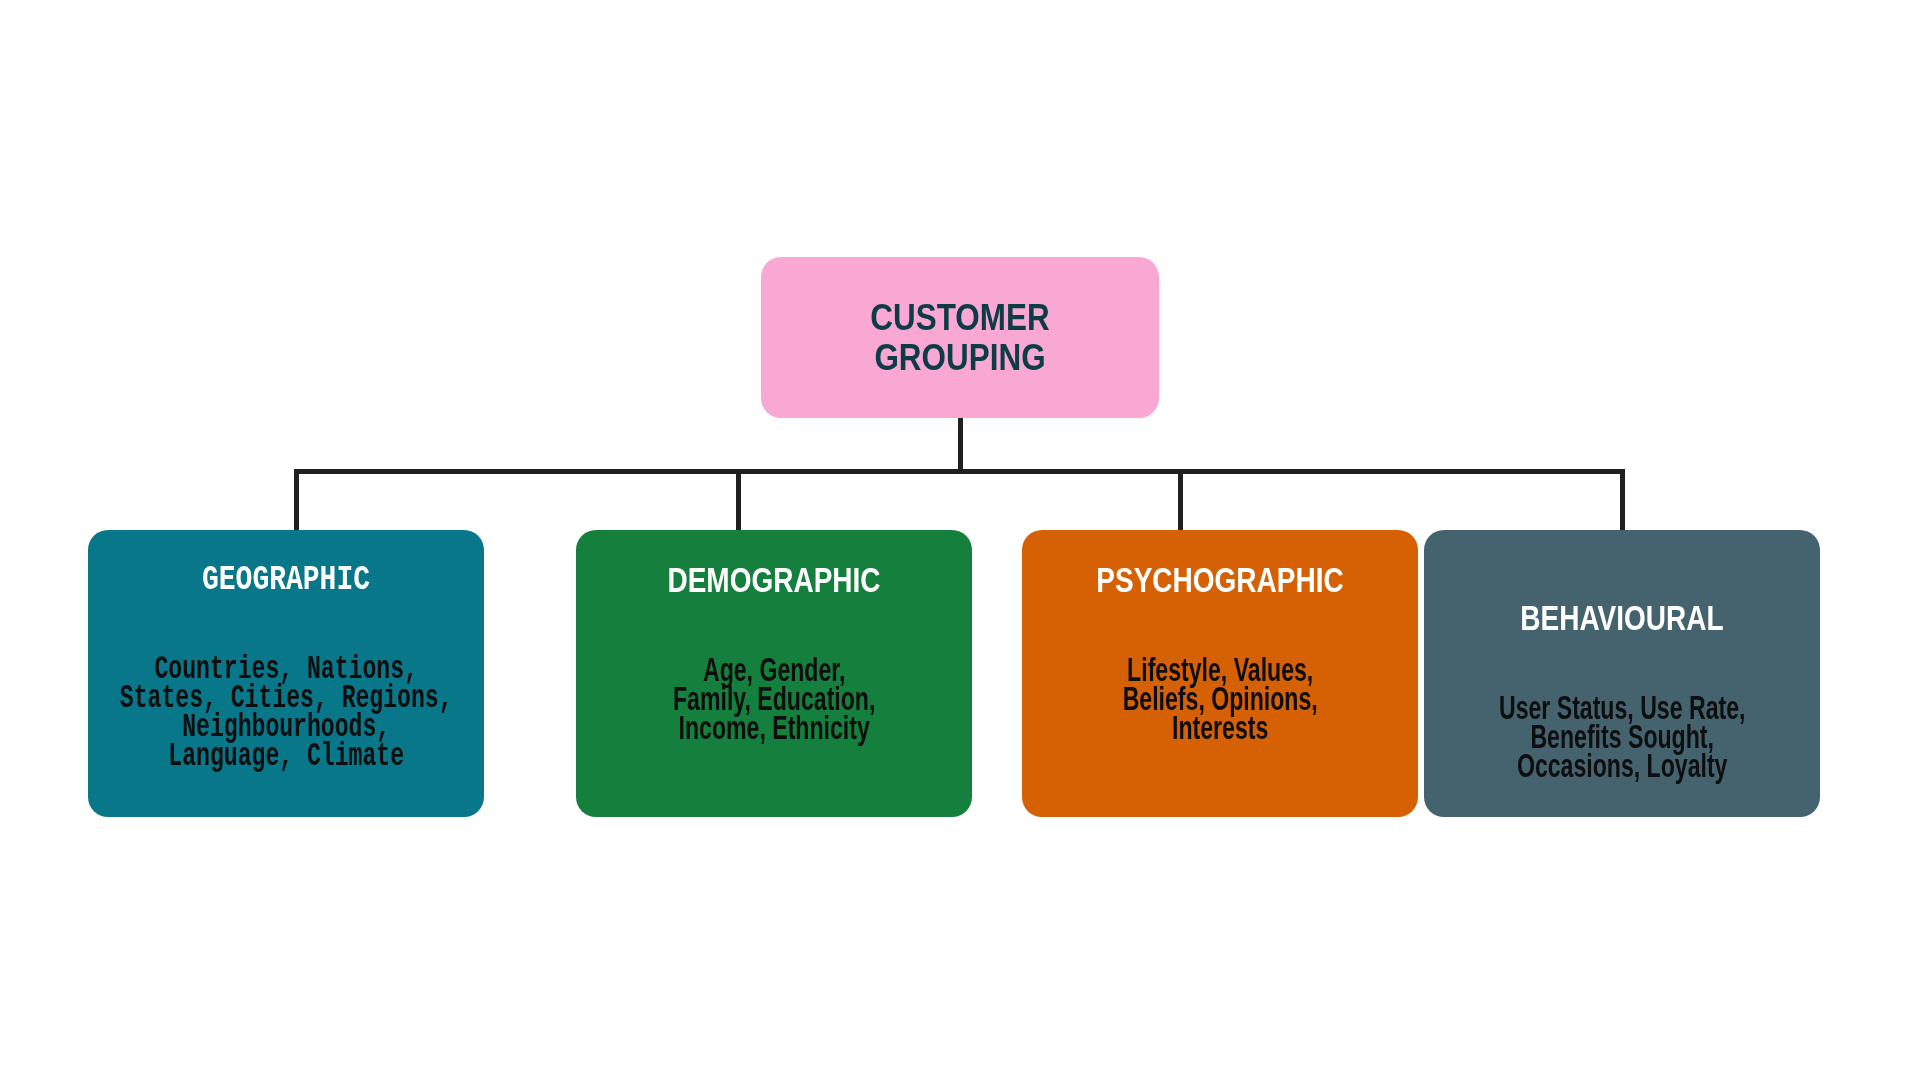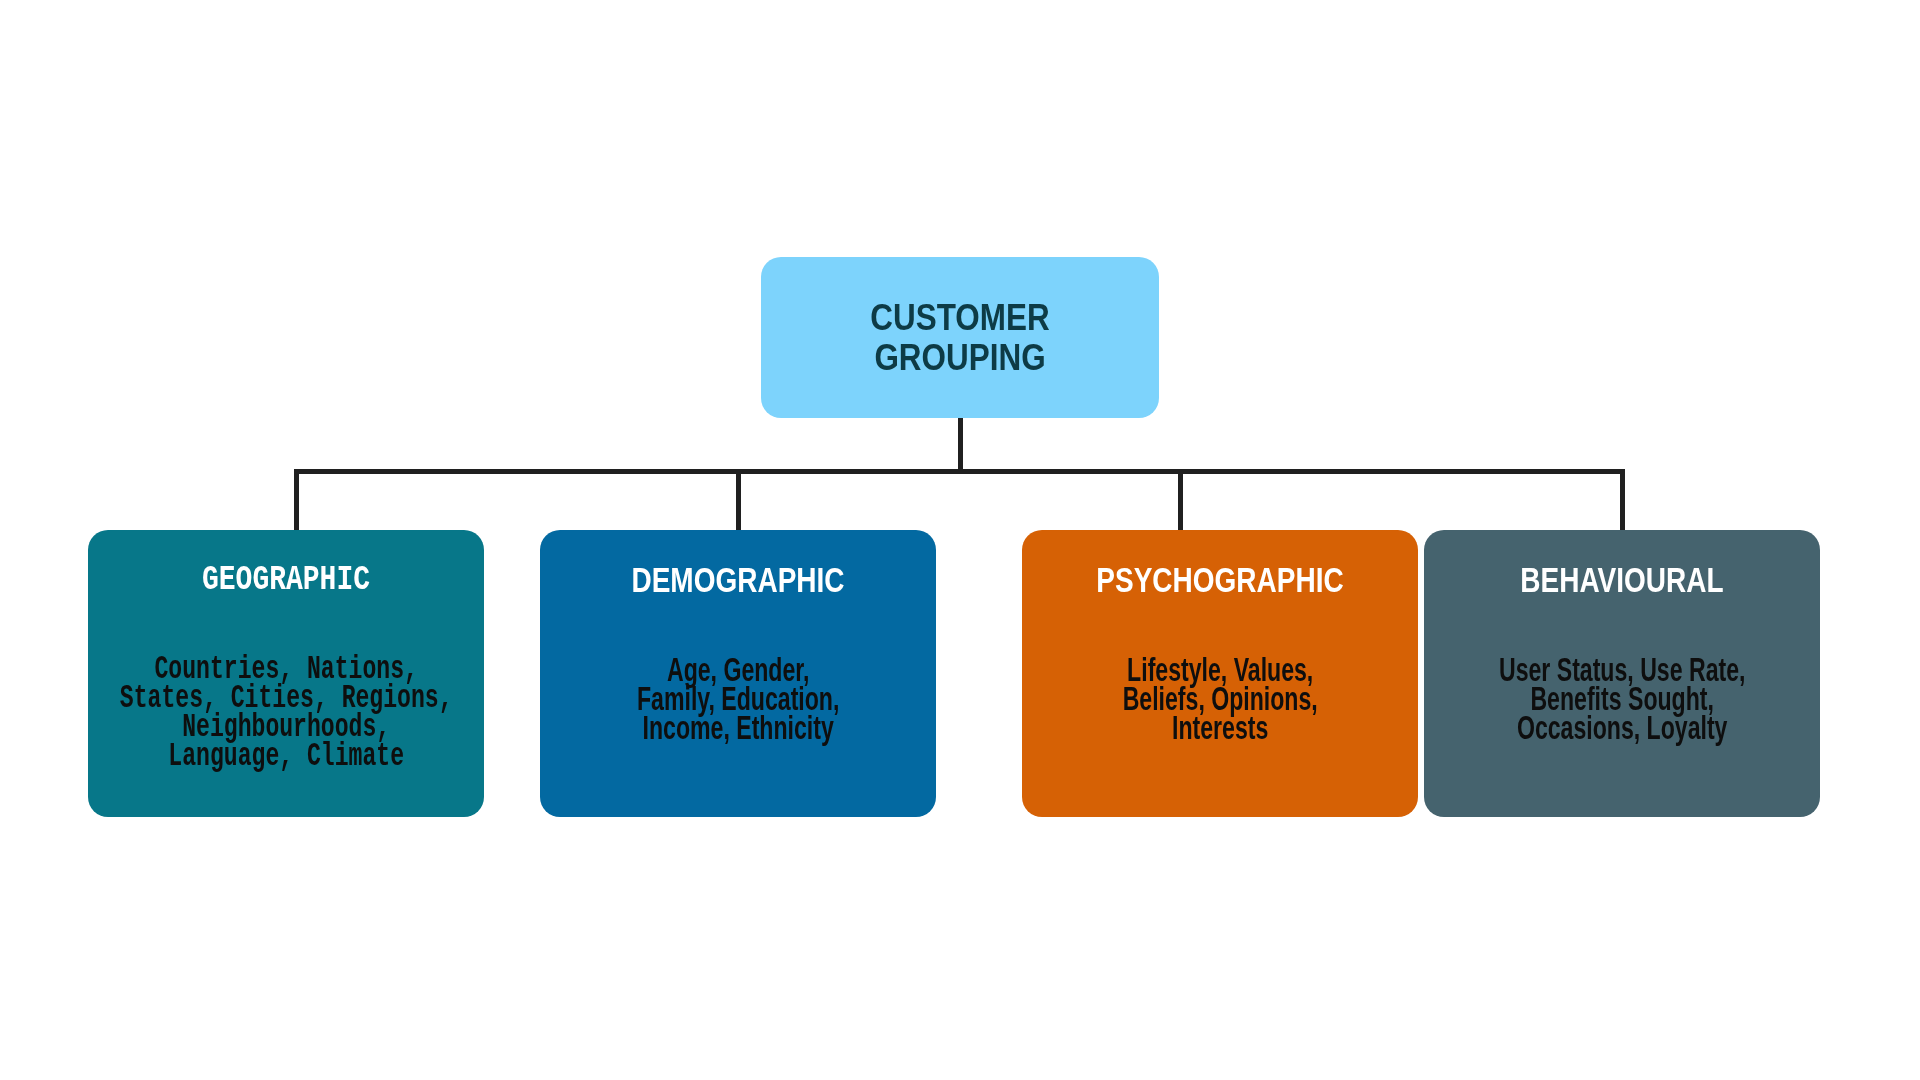--- a/index.html
+++ b/index.html
@@ -88,54 +88,54 @@
   .conn-drop-geographic    { left: 294px;  }
   .conn-drop-demographic   { left: 736px;  }
   .conn-drop-psychographic { left: 1178px; }
   .conn-drop-behavioural   { left: 1620px; }
 </style>
 </head>
 <body>
 
 <div class="canvas" style="background-color: rgb(255, 255, 255);">
 
-  <div class="node root-node" style="background-color: #7dd3fc;">
+  <div class="node root-node" style="background-color: #f9a8d4;">
     <div class="root-title" style="color: rgb(13, 59, 70);">CUSTOMER
 GROUPING</div>
   </div>
 
   <div class="conn conn-stem" style="background-color: rgb(32, 32, 32);"></div>
   <div class="conn conn-hbar" style="background-color: rgb(32, 32, 32);"></div>
   <div class="conn conn-drop conn-drop-geographic" style="background-color: rgb(32, 32, 32);"></div>
   <div class="conn conn-drop conn-drop-demographic" style="background-color: rgb(32, 32, 32);"></div>
   <div class="conn conn-drop conn-drop-psychographic" style="background-color: rgb(32, 32, 32);"></div>
   <div class="conn conn-drop conn-drop-behavioural" style="background-color: rgb(32, 32, 32);"></div>
 
   <div class="node branch-node branch-geographic" style="background-color: rgb(7, 119, 137);">
     <div class="branch-title" style="color: rgb(255, 255, 255);">GEOGRAPHIC</div>
     <div class="branch-body" style="color: rgb(14, 14, 14);">Countries, Nations,
 States, Cities, Regions,
 Neighbourhoods,
 Language, Climate</div>
   </div>
 
-  <div class="node branch-node branch-demographic" style="background-color: #0369a1;">
+  <div class="node branch-node branch-demographic" style="background-color: #15803d; margin-left: 36px;">
     <div class="branch-title" style="color: rgb(255, 255, 255);">DEMOGRAPHIC</div>
     <div class="branch-body" style="color: rgb(14, 14, 14);">Age, Gender,
 Family, Education,
 Income, Ethnicity</div>
   </div>
 
   <div class="node branch-node branch-psychographic" style="background-color: rgb(214, 97, 5);">
     <div class="branch-title" style="color: rgb(255, 255, 255);">PSYCHOGRAPHIC</div>
     <div class="branch-body" style="color: rgb(14, 14, 14);">Lifestyle, Values,
 Beliefs, Opinions,
 Interests</div>
   </div>
 
-  <div class="node branch-node branch-behavioural" style="background-color: rgb(69, 99, 110);">
+  <div class="node branch-node branch-behavioural" style="background-color: rgb(69, 99, 110); justify-content: center;">
     <div class="branch-title" style="color: rgb(255, 255, 255);">BEHAVIOURAL</div>
     <div class="branch-body" style="color: rgb(14, 14, 14);">User Status, Use Rate,
 Benefits Sought,
 Occasions, Loyalty</div>
   </div>
 
 </div>
 
 </body></html>

